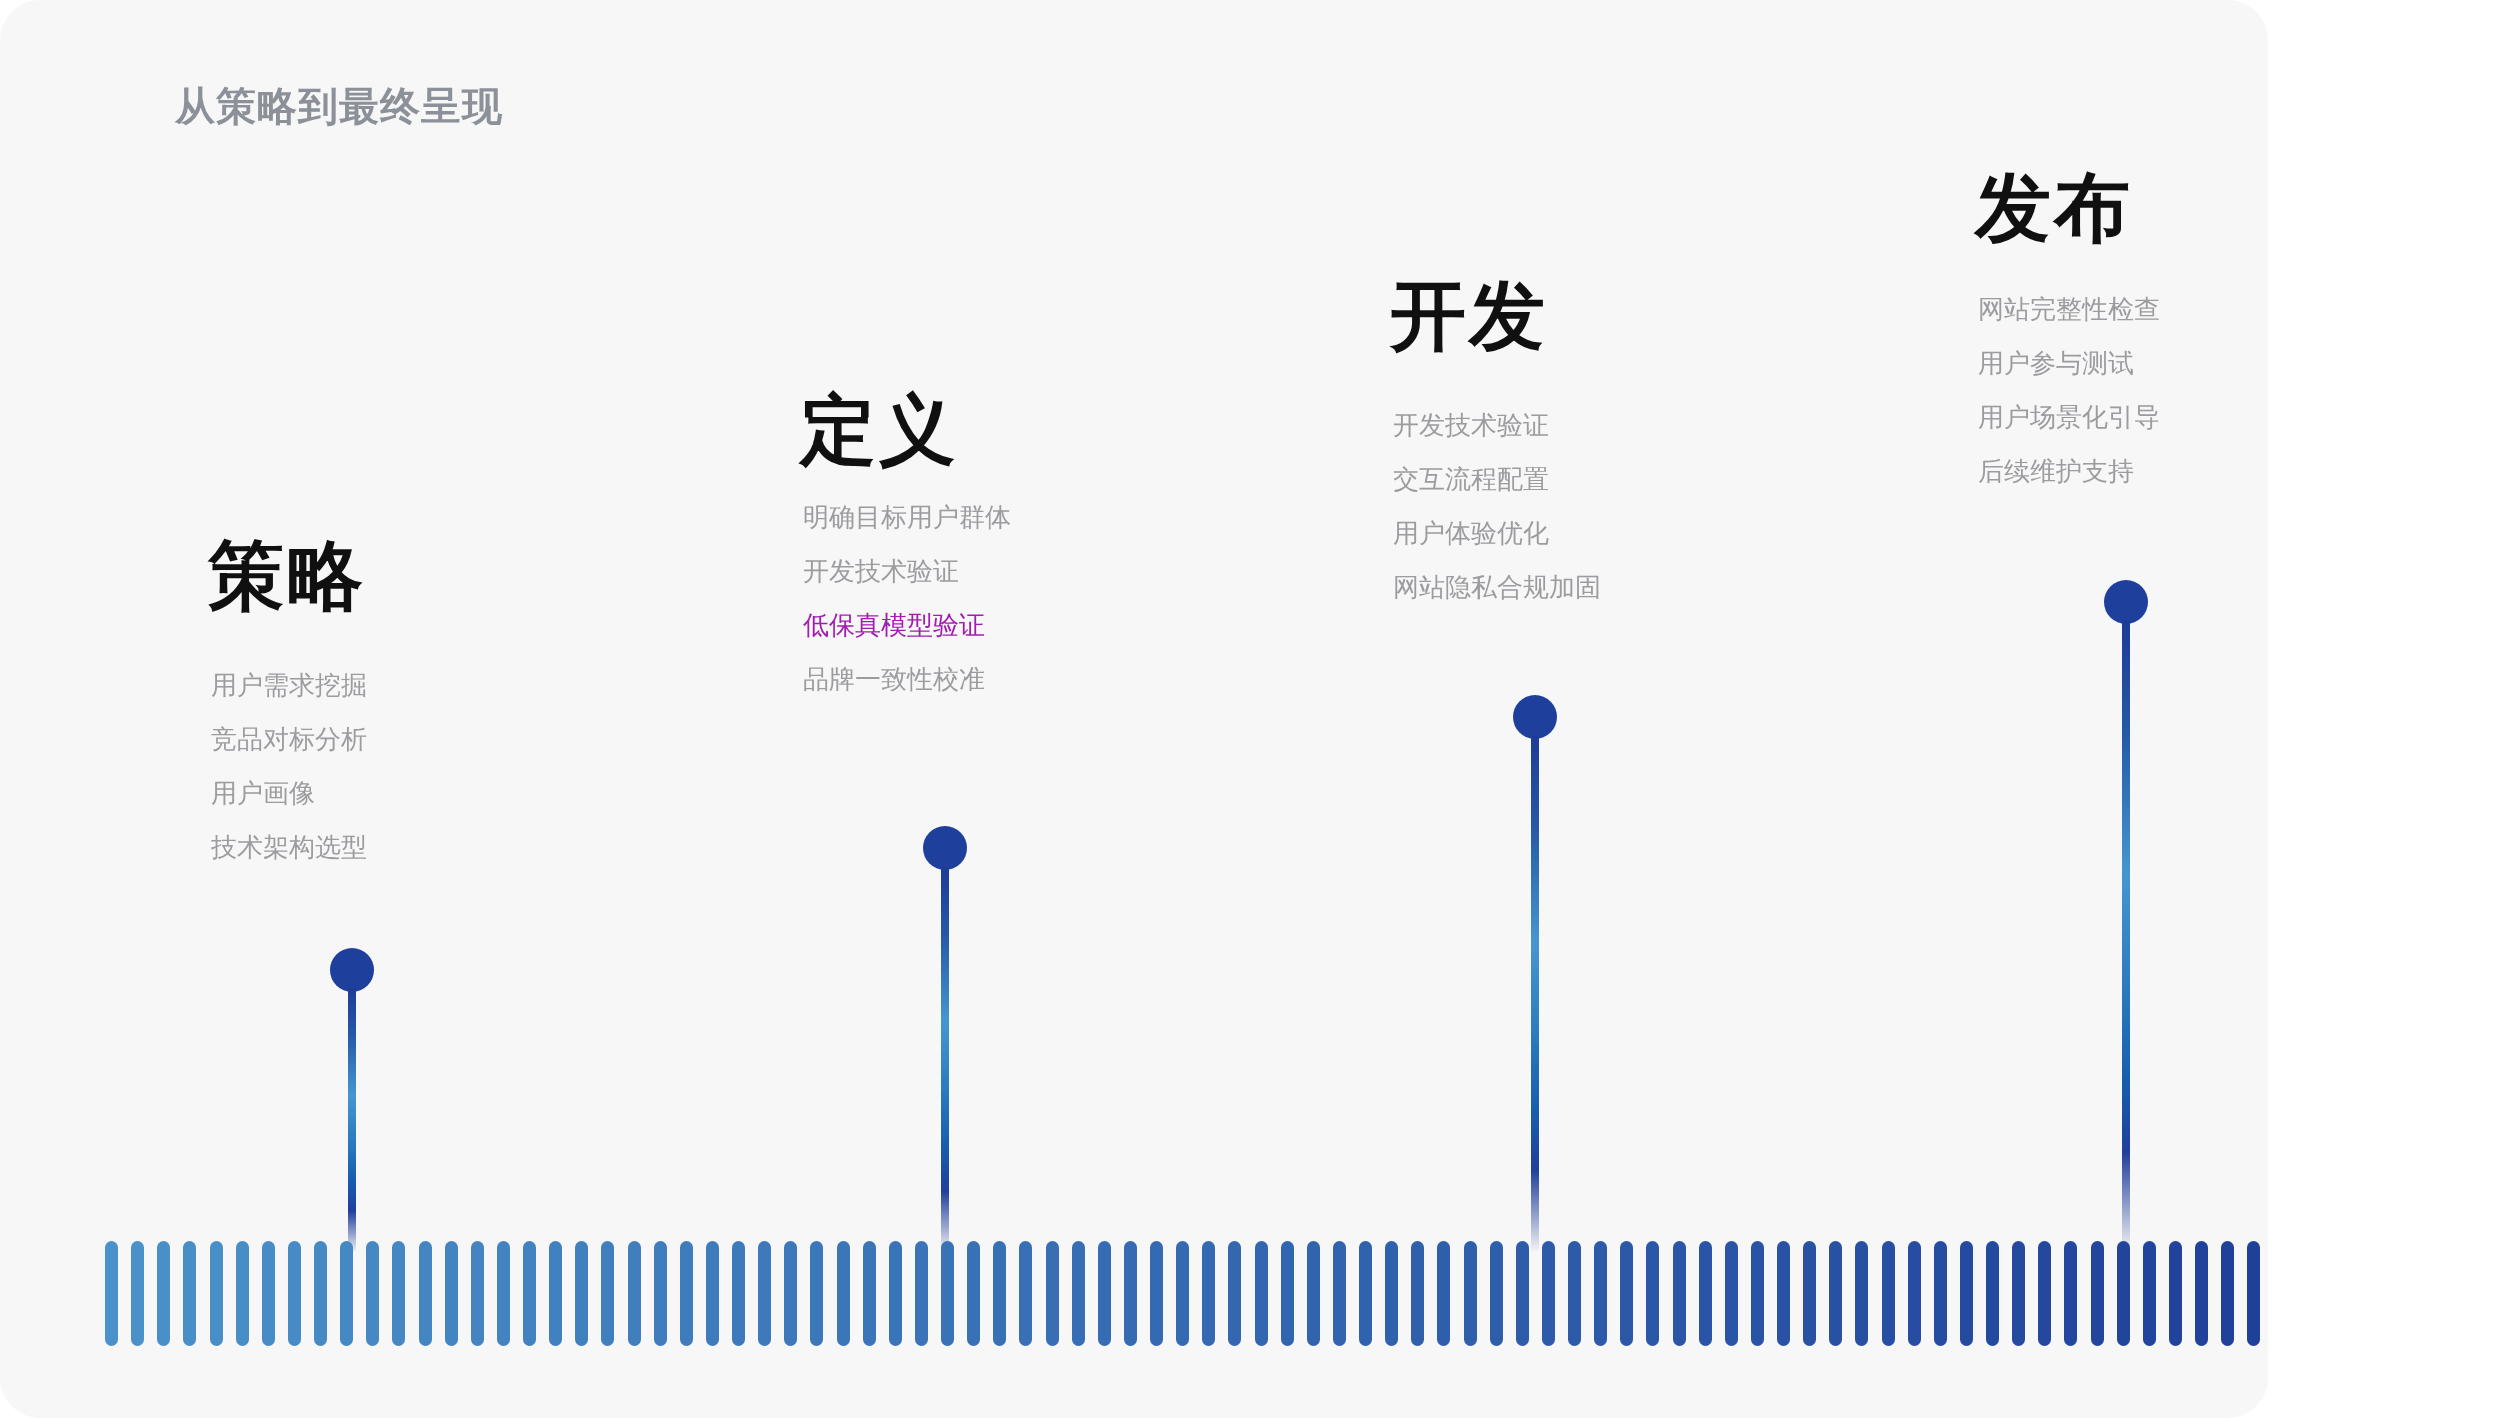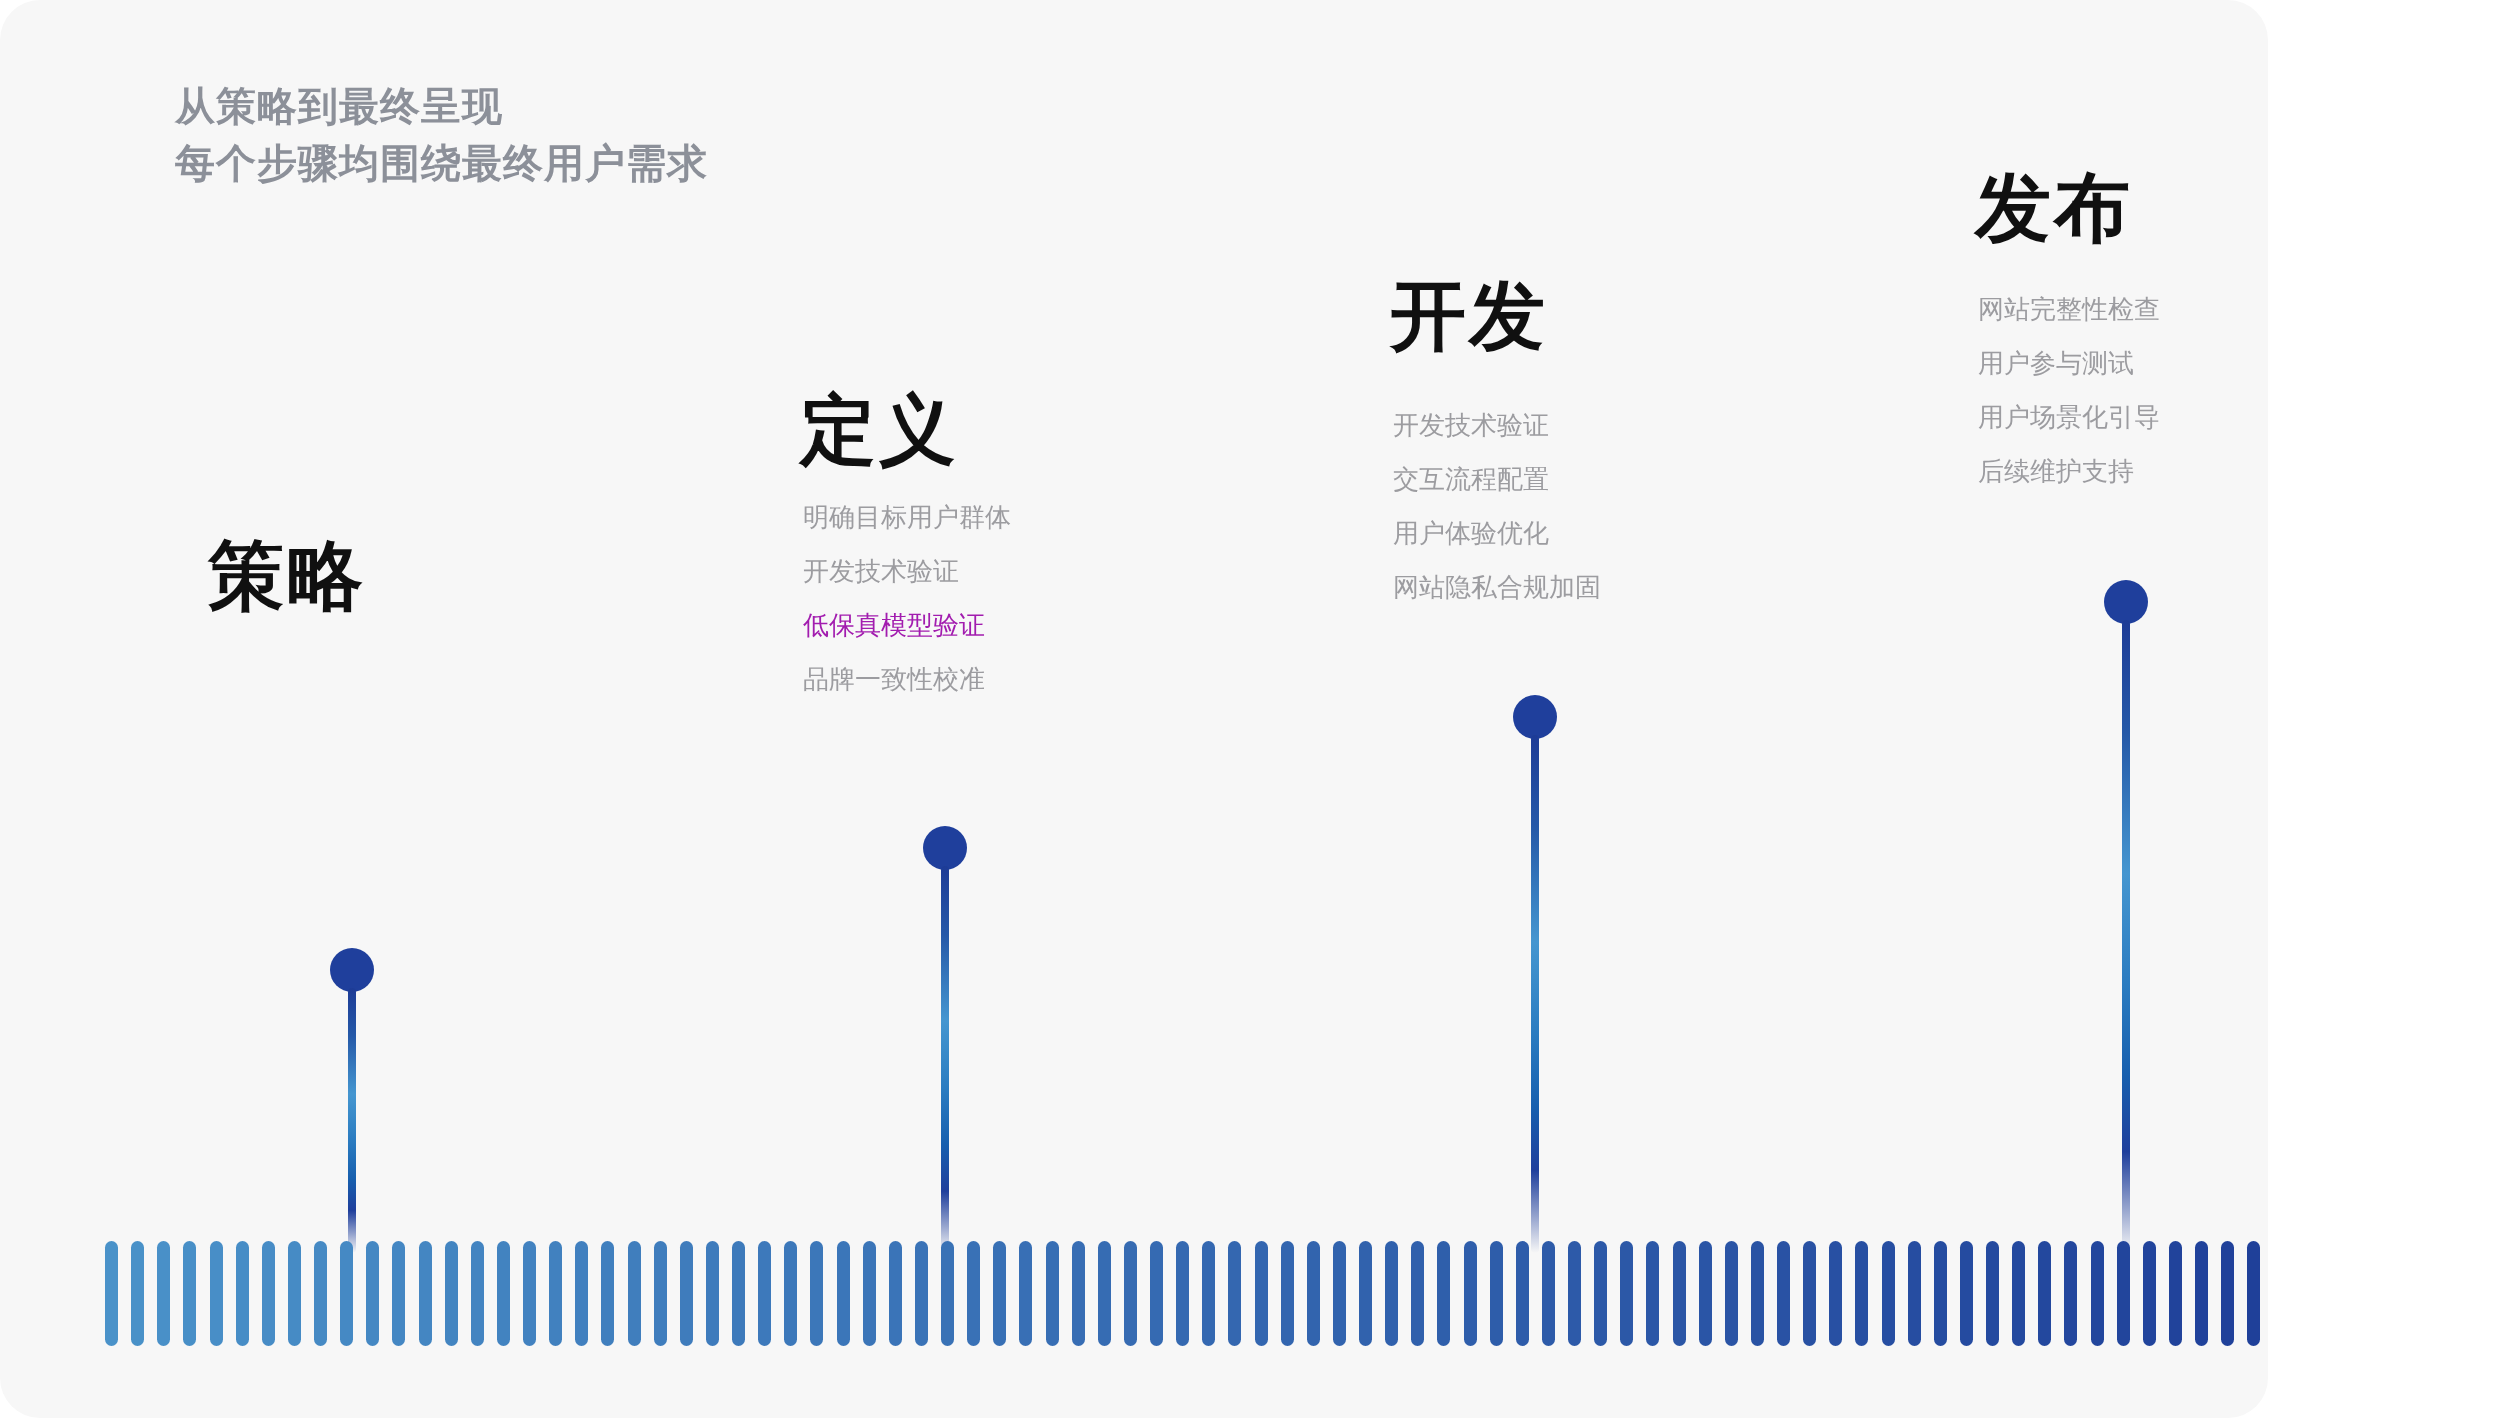--- a/index.html
+++ b/index.html
@@ -141,25 +141,30 @@
     background: #3f86c4;
   }
 </style>
 </head>
 <body>
 
 <div id="infographic" style="background: rgb(247, 247, 247); border-radius: 40px;">
 
   <div class="header">
     <div class="header-line" style="color: rgb(140, 144, 153);">从策略到最终呈现</div>
-    <div class="header-line" style="color: rgb(140, 144, 153);">每个步骤均围绕最终用户需求</div>
   </div>
 
   <div class="milestone m1">
     <div class="milestone-title" style="color: rgb(16, 16, 16);">策略</div>
+    <ul class="milestone-items">
+      <li class="milestone-item" style="color: rgb(156, 156, 160);">用户需求挖掘</li>
+      <li class="milestone-item" style="color: rgb(156, 156, 160);">竞品对标分析</li>
+      <li class="milestone-item" style="color: rgb(156, 156, 160);">用户画像</li>
+      <li class="milestone-item" style="color: rgb(156, 156, 160);">技术架构选型</li>
+    </ul>
   </div>
 
   <div class="milestone m2">
     <div class="milestone-title" style="color: rgb(16, 16, 16);">定义</div>
     <ul class="milestone-items">
       <li class="milestone-item" style="color: rgb(156, 156, 160);">明确目标用户群体</li>
       <li class="milestone-item" style="color: rgb(156, 156, 160);">开发技术验证</li>
       <li class="milestone-item" style="color: #a21caf;">低保真模型验证</li>
       <li class="milestone-item" style="color: rgb(156, 156, 160);">品牌一致性校准</li>
     </ul>

